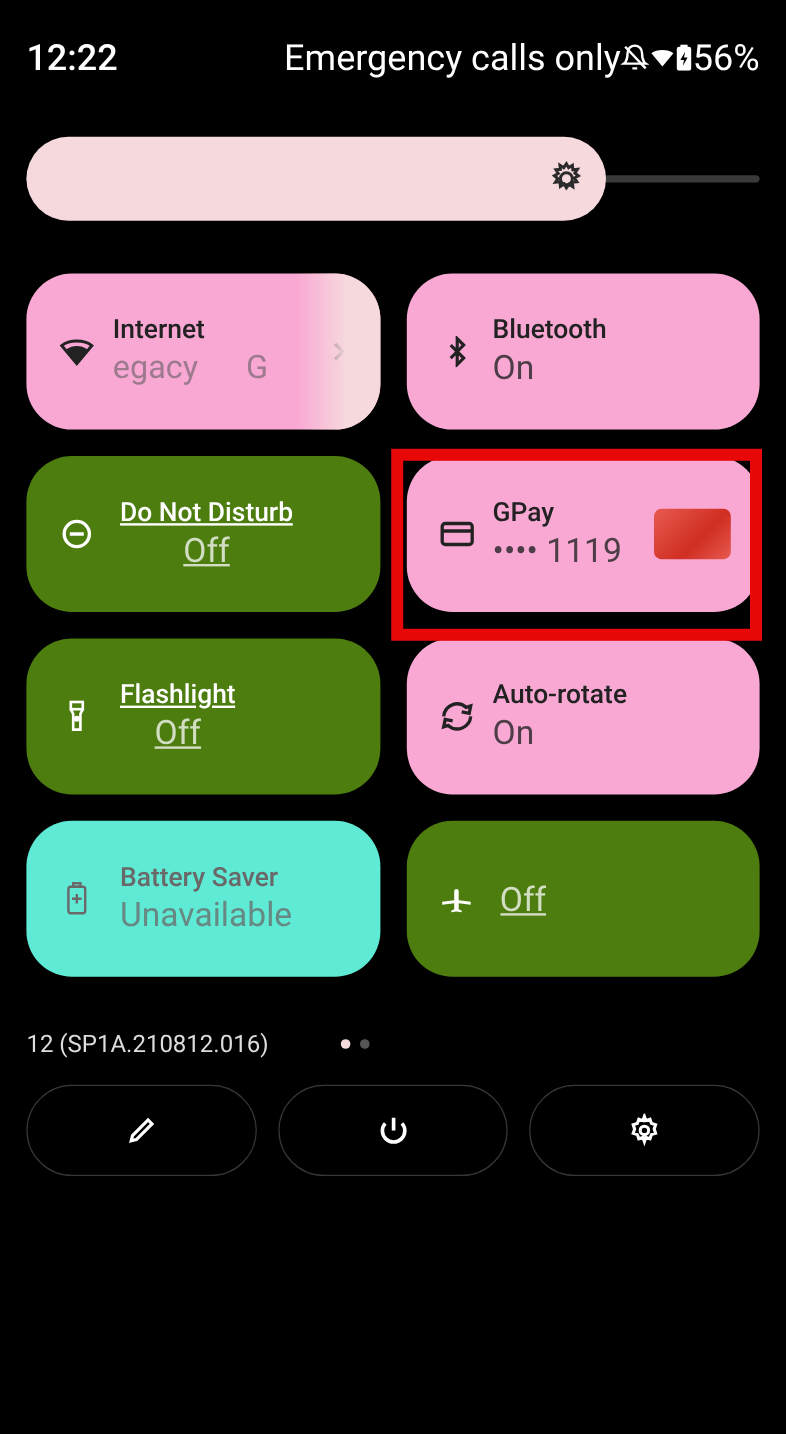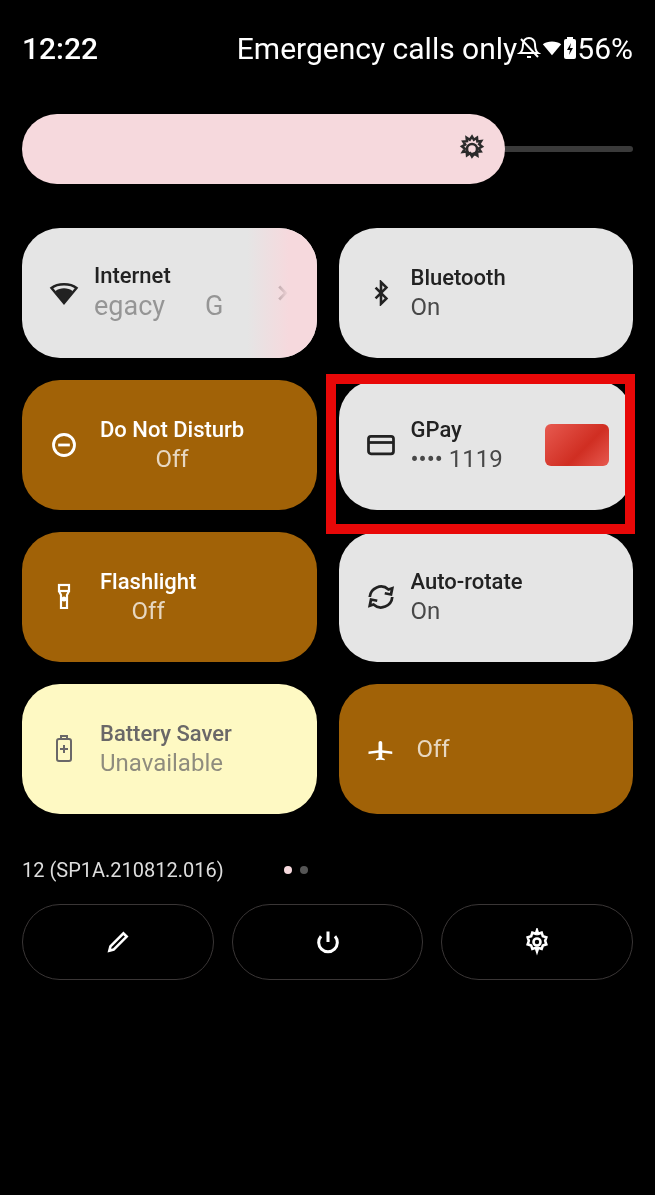--- a/index.html
+++ b/index.html
@@ -12,27 +12,27 @@
 
     
     .brightness-row { display: flex; align-items: center; padding: 0 22px; margin-top: 34px; height: 70px; }
     .brightness-track { flex: 1; height: 70px; position: relative; }
     .brightness-full { position: absolute; left:0; right:0; top: 50%; transform: translateY(-50%); height:6px; background:#3a3a3a; border-radius:3px; }
     .brightness-fill { position: absolute; left:0; top:0; bottom:0; width: 79%; background:#f6d9dd; border-radius: 35px; display:flex; align-items:center; justify-content:flex-end; padding-right:18px; }
 
     
     .tiles { display: grid; grid-template-columns: 1fr 1fr; gap: 22px; padding: 0 22px; margin-top: 44px; }
     .tile { height: 130px; border-radius: 38px; display: flex; align-items: center; gap: 18px; padding: 0 24px; cursor: pointer; position: relative; }
-    .tile.on { background: #e5e5e5; color: #222; gap: 12px; }
-    .tile.off { background: #a16207; color: #fff; }
-    .tile.disabled { background: #fef9c3; color: #6a6868; }
+    .tile.on { background: #f9a8d4; color: #222; gap: 12px; }
+    .tile.off { background: #4d7c0f; color: #fff; text-decoration: underline; }
+    .tile.disabled { background: #5eead4; color: #6a6868; }
     .tile .icon-slot { width: 36px; display:flex; justify-content:center; align-items:center; flex-shrink:0; }
     .tile .texts { display:flex; flex-direction:column; line-height:1.25; overflow:hidden; }
     .tile .title { font-size: 22px; font-weight: 500; white-space:nowrap; }
-    .tile .subtitle { font-size: 24px; color: inherit; opacity: .8; white-space:nowrap; }
+    .tile .subtitle { font-size: 28px; color: inherit; opacity: .8; white-space:nowrap; }
     .tile.off .subtitle { opacity: .75; text-align: center; }
     .tile.disabled .subtitle { opacity: .75; }
 
     .tile .chevron { margin-left: auto; }
     .tile .card-thumb { margin-left:auto; width:64px; height:42px; border-radius:6px; background: linear-gradient(135deg,#e75a50 0%,#d02e22 60%,#e75a50 100%); flex-shrink:0; }
     .tile.off .subtitle, .tile.off .title { color:#fff; }
     .highlight-box { position:absolute; border: 10px solid #e80808; pointer-events:none; }
 
     
     .build-row { display:flex; align-items:center; padding: 0 22px; margin-top: 44px; font-size:20px; color:#ddd; }

